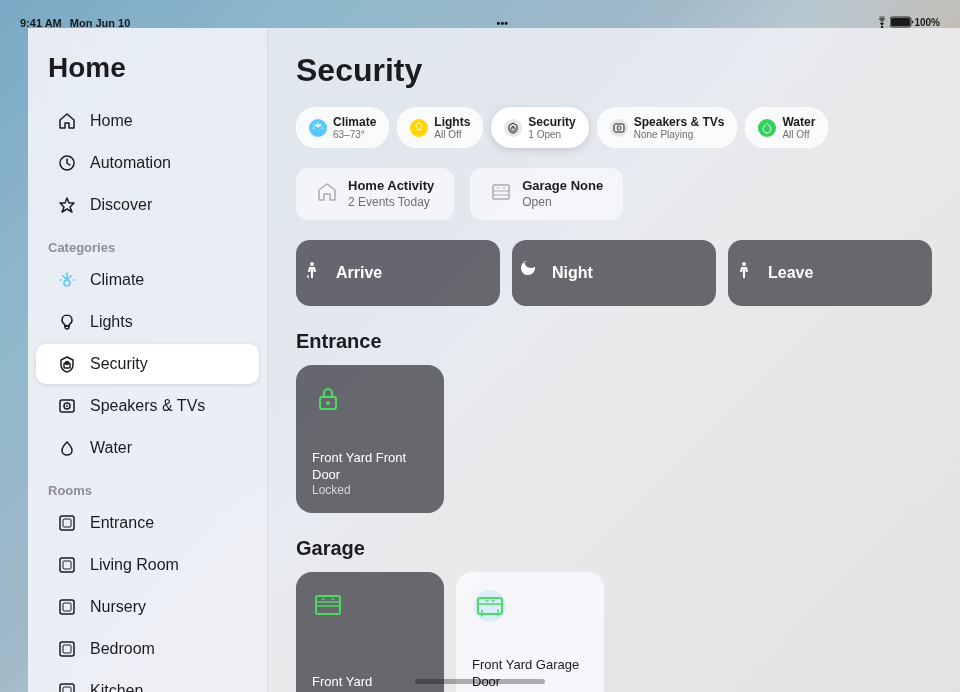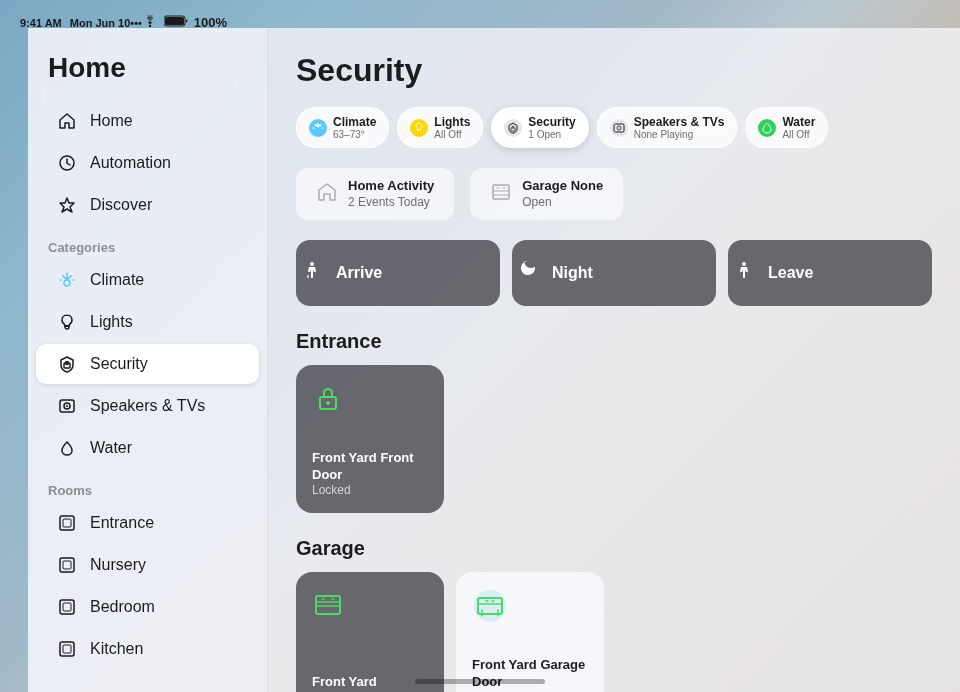--- a/index.html
+++ b/index.html
@@ -12,29 +12,30 @@
       position: relative;
     }
 
     
     .status-bar {
       position: absolute;
       top: 0; left: 0; right: 0;
       height: 45px;
       display: flex;
       align-items: center;
+      justify-content: space-between;
       padding: 0 20px;
       font-size: 11px;
       font-weight: 600;
       color: #1a1a1a;
       z-index: 100;
     }
     .status-bar-left { display: flex; gap: 8px; }
     .status-bar-center { display: flex; gap: 4px; }
-    .status-bar-right { display: flex; align-items: center; gap: 6px; font-size: 13px; }
+    .status-bar-right { display: flex; align-items: center; font-size: 10px; }
 
     
     .app-container {
       position: absolute;
       top: 28px; left: 0; right: 0; bottom: 0;
       display: flex;
       margin-left: 28px;
     }
 
     
@@ -220,21 +221,21 @@
       justify-content: space-between;
       cursor: pointer;
       color: white;
     }
     .device-card.active {
       background: rgba(248, 248, 252, 0.95);
       color: #1c1c1e;
     }
     .device-card .device-name {
       font-size: 13px;
-      font-weight: 700;
+      font-weight: 400;
       line-height: 1.3;
     }
     .device-card .device-status {
       font-size: 12px;
       opacity: 0.7;
     }
 
     
     .bottom-bar {
       position: absolute;
@@ -370,20 +371,29 @@
       </span>
       <span>Entrance</span>
     </div>
     <div class="sidebar-item">
       <span class="icon">
         <svg width="16" height="16" viewBox="0 0 16 16" fill="none">
           <rect x="1" y="1" width="14" height="14" rx="2" stroke="#1c1c1e" stroke-width="1.5" fill="none"></rect>
           <rect x="4" y="4" width="8" height="8" rx="1" stroke="#1c1c1e" stroke-width="1" fill="none"></rect>
         </svg>
       </span>
+      <span>Living Room</span>
+    </div>
+    <div class="sidebar-item">
+      <span class="icon">
+        <svg width="16" height="16" viewBox="0 0 16 16" fill="none">
+          <rect x="1" y="1" width="14" height="14" rx="2" stroke="#1c1c1e" stroke-width="1.5" fill="none"></rect>
+          <rect x="4" y="4" width="8" height="8" rx="1" stroke="#1c1c1e" stroke-width="1" fill="none"></rect>
+        </svg>
+      </span>
       <span>Nursery</span>
     </div>
     <div class="sidebar-item">
       <span class="icon">
         <svg width="16" height="16" viewBox="0 0 16 16" fill="none">
           <rect x="1" y="1" width="14" height="14" rx="2" stroke="#1c1c1e" stroke-width="1.5" fill="none"></rect>
           <rect x="4" y="4" width="8" height="8" rx="1" stroke="#1c1c1e" stroke-width="1" fill="none"></rect>
         </svg>
       </span>
       <span>Bedroom</span>

